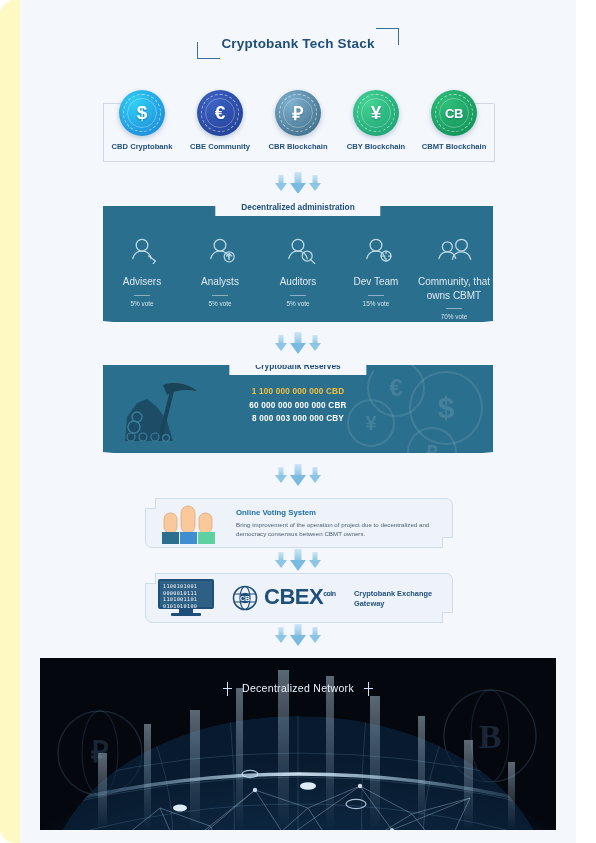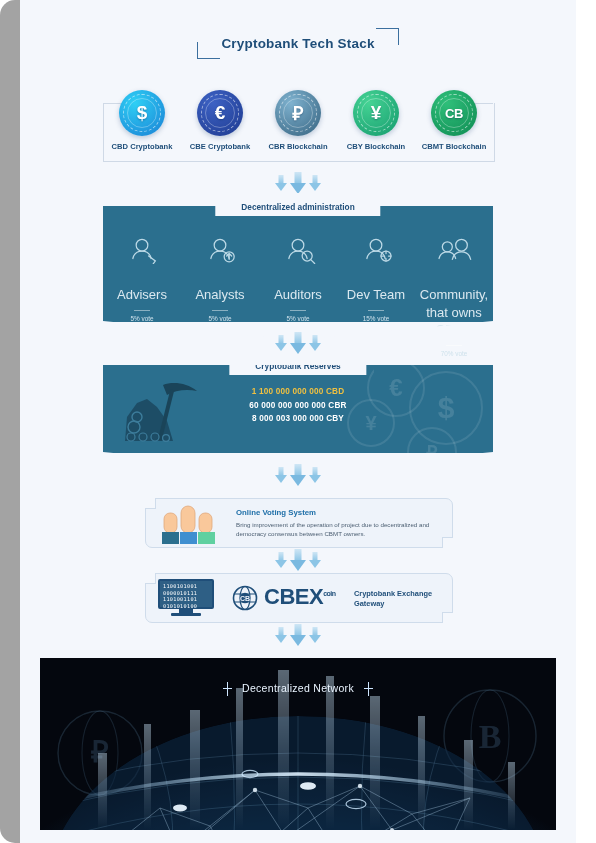--- a/index.html
+++ b/index.html
@@ -1,17 +1,17 @@
 <!DOCTYPE html>
 <html><head>
 <meta charset="utf-8">
 <style>
   html,body{margin:0;padding:0;background:#ffffff;}
   body{width:596px;height:843px;font-family:"Liberation Sans",sans-serif;overflow:hidden;}
-  .page{position:relative;width:492px;height:843px;background:#a3a3a3;border-radius:15px;}
+  .page{position:relative;width:492px;height:843px;background:#fef9c3;border-radius:15px;}
   .canvas{position:absolute;left:20px;top:0;width:556px;height:843px;background:#f4f7fc;}
 
   
   .title-wrap{position:absolute;left:0;top:30px;width:596px;text-align:center;}
   .title{display:inline-block;position:relative;font-size:13.5px;font-weight:bold;color:#1f4e79;letter-spacing:.2px;padding:6px 22px;}
   .title .br{position:absolute;width:22px;height:16px;}
   .title .br.tl{left:-2px;bottom:-2px;border-left:1.5px solid #3b6f9e;border-bottom:1.5px solid #3b6f9e;}
   .title .br.tr{right:-2px;top:-2px;border-right:1.5px solid #3b6f9e;border-top:1.5px solid #3b6f9e;}
 
   
@@ -47,21 +47,21 @@
   .panel-tab{position:absolute;left:50%;transform:translateX(-50%);top:-13px;background:#f4f7fc;
         border-radius:7px 7px 0 0;padding:3px 26px 2px;}
   .panel-tab span{font-size:8.3px;font-weight:bold;color:#1f4e79;white-space:nowrap;}
   .tab-wing{position:absolute;top:0;width:14px;height:13px;background:#2b6f8e;}
 
   
   #admin{top:206px;height:116px;}
   .admin-items{position:absolute;left:0;top:26px;width:390px;}
   .adm{position:absolute;top:0;width:78px;text-align:center;}
   .adm-icon{height:38px;display:flex;align-items:center;justify-content:center;}
-  .adm-name{font-size:13px;color:#dbe9f0;line-height:1.35;margin-top:16px;}
+  .adm-name{font-size:10px;color:#dbe9f0;line-height:1.35;margin-top:5px;}
   .adm-rule{width:16px;height:1px;background:rgba(255,255,255,.45);margin:6px auto 4px;}
   .adm-vote{font-size:6.4px;color:#cfe2ec;}
 
   
   #reserves{top:365px;height:88px;overflow:hidden;}
   .res-bg{position:absolute;inset:0;overflow:hidden;}
   .res-coin{position:absolute;border:2px solid rgba(255,255,255,.10);border-radius:50%;
             display:flex;align-items:center;justify-content:center;color:rgba(255,255,255,.13);font-weight:bold;}
   .res-lines{position:absolute;left:0;right:0;text-align:center;top:20px;}
   .res-line{font-size:8.2px;font-weight:bold;color:#ffffff;line-height:1.65;letter-spacing:.2px;}
@@ -120,21 +120,21 @@
             <span class="sym">$</span>
           </div>
           <div class="coin-label">CBD Cryptobank</div>
         </div>
         <div class="coin-item" style="left: 78px;">
           <div class="coin" style="background:radial-gradient(circle at 35% 28%,#3d62c4,#1e3a8f);">
             <span class="ring"></span>
             <span class="ring2"></span>
             <span class="sym">€</span>
           </div>
-          <div class="coin-label">CBE Cryptobank</div>
+          <div class="coin-label">CBE Community</div>
         </div>
         <div class="coin-item" style="left: 156px;">
           <div class="coin" style="background:radial-gradient(circle at 35% 28%,#7fb2cf,#35627f);">
             <span class="ring"></span>
             <span class="ring2"></span>
             <span class="sym">₽</span>
           </div>
           <div class="coin-label">CBR Blockchain</div>
         </div>
         <div class="coin-item" style="left: 234px;">

